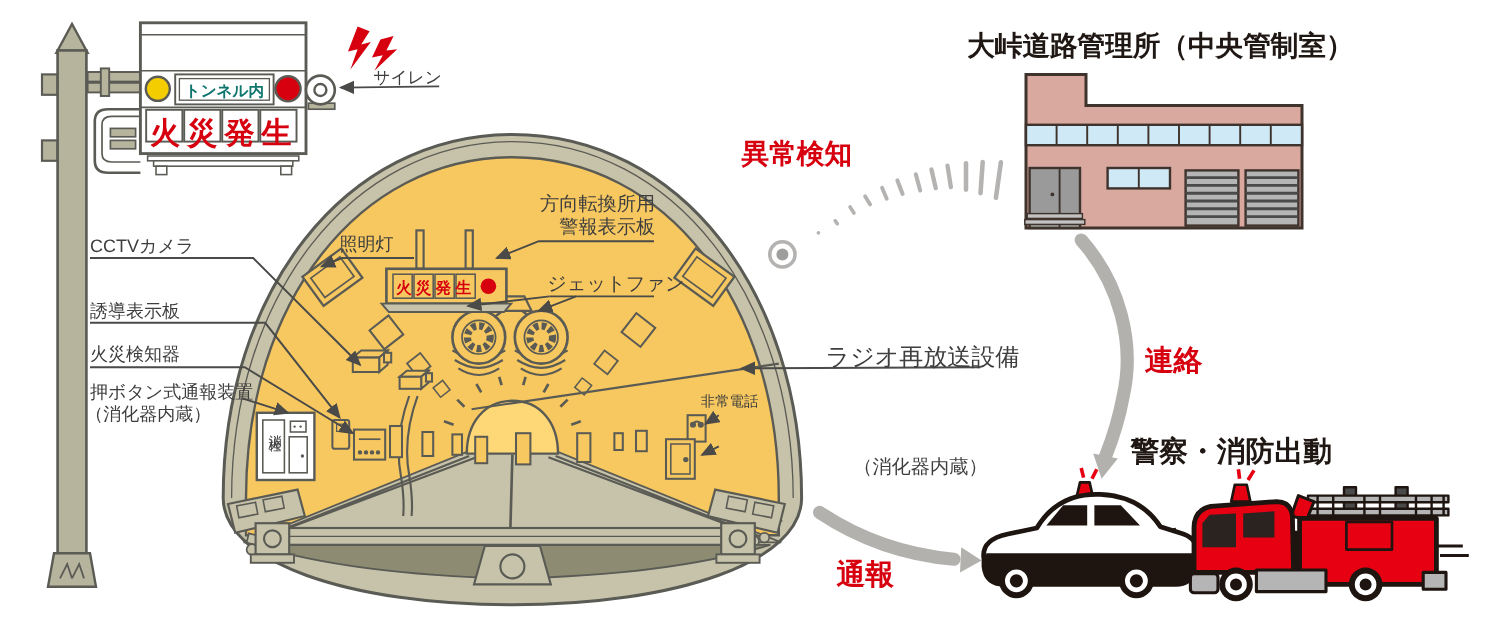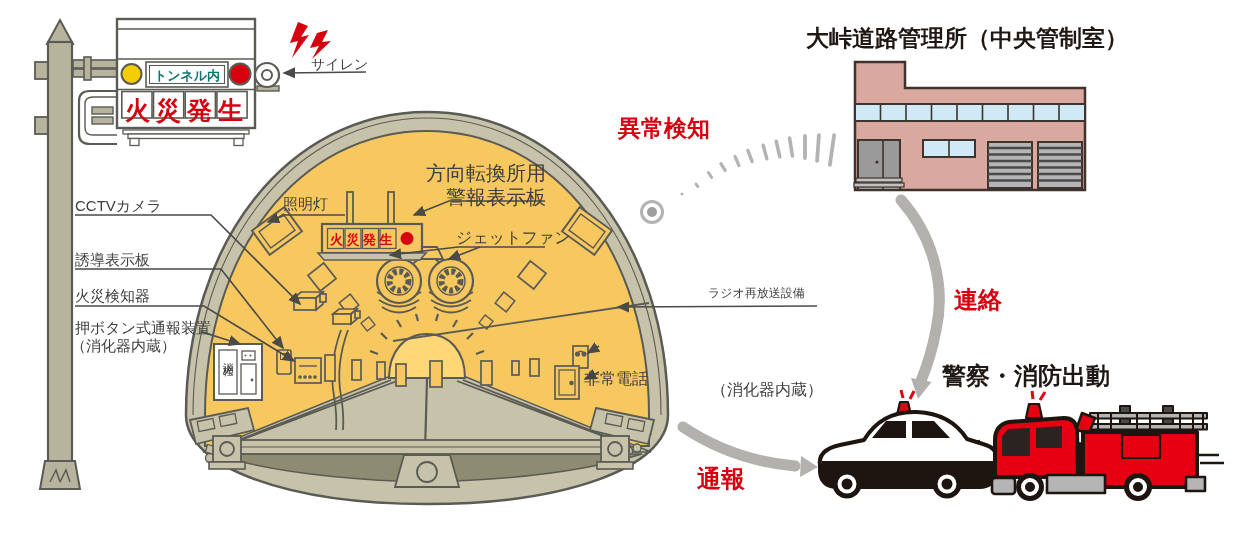--- a/index.html
+++ b/index.html
@@ -340,28 +340,28 @@
 <div class="sign-loc">トンネル内</div>
 <div class="sign-msg">火災発生</div>
 <div class="label" style="left:311px;top:56px;font-size:14px;">サイレン</div>
 
 <div class="label" style="left:75px;top:197px;">CCTVカメラ</div>
 <div class="label" style="left:75px;top:251px;">誘導表示板</div>
 <div class="label" style="left:75px;top:287px;">火災検知器</div>
 <div class="label" style="left:75px;top:319px;">押ボタン式通報装置</div>
 <div class="label" style="left:71px;top:337px;">（消化器内蔵）</div>
 <div class="label" style="left:283px;top:195px;">照明灯</div>
-<div class="label two-line" style="left:420px;top:162px;width:126px;font-size:20px;">
+<div class="label two-line" style="left:420px;top:162px;width:126px;font-size:16px;">
   <div>方向転換所用</div>
   <div>警報表示板</div>
 </div>
 <div class="label" style="left:456px;top:228px;font-size:16px;">ジェットファン</div>
 <div class="inner-sign-msg">火災発生</div>
-<div class="label" style="left:688px;top:286px;font-size:12px;margin-left:20px;">ラジオ再放送設備</div>
-<div class="label" style="left:584px;top:327px;font-size:16px;margin-top:42px;">非常電話</div>
+<div class="label" style="left:688px;top:286px;font-size:20px;">ラジオ再放送設備</div>
+<div class="label" style="left:584px;top:327px;font-size:12px;">非常電話</div>
 <div class="label" style="left:711px;top:380px;font-size:16px;">（消化器内蔵）</div>
 <div class="label vertical" style="left:221px;top:353px;font-size:11px;color:#3b3b3b;">消火栓</div>
 
 <div class="label-red-big" style="left:618px;top:113px;">異常検知</div>
 <div class="label-black-big" style="left:806px;top:23px;">大峠道路管理所（中央管制室）</div>
 <div class="label-red-big" style="left:954px;top:284px;font-size:24px;">連絡</div>
 <div class="label-black-big" style="left:942px;top:360px;font-size:24px;">警察・消防出動</div>
 <div class="label-red-big" style="left:697px;top:463px;font-size:24px;">通報</div>
 
 </div>

